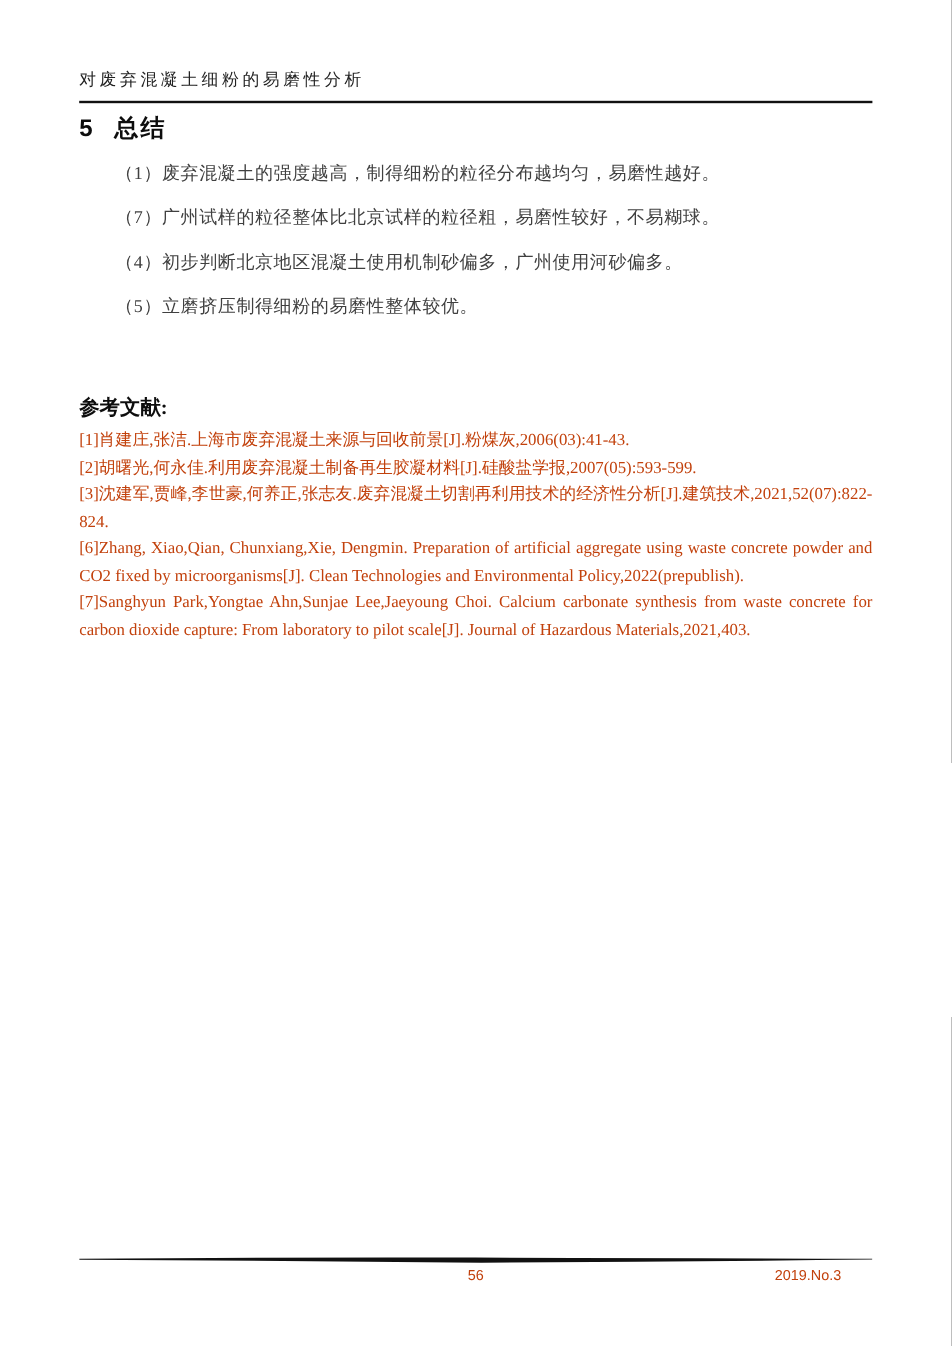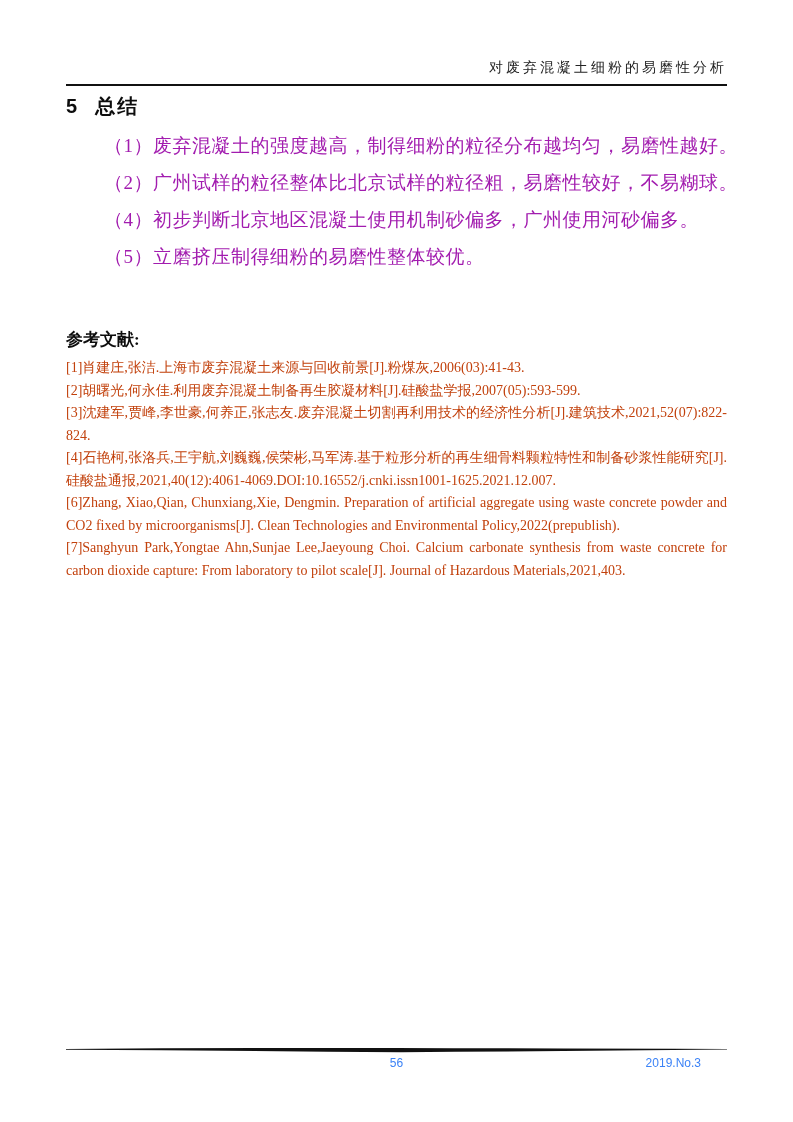--- a/index.html
+++ b/index.html
@@ -16,21 +16,21 @@
   }
   .content {
     position: absolute;
     left: 66px;
     top: 0;
     width: 661px;
   }
   
   .running-title {
     margin-top: 58px;
-    text-align: right;
+    text-align: left;
     font-size: 14px;
     letter-spacing: 3px;
     line-height: 20px;
     color: #222;
   }
   .header-rule {
     margin-top: 6px;
     height: 2px;
     background: #111;
   }
@@ -42,26 +42,26 @@
     gap: 16px;
     font-family: "Liberation Sans", "DejaVu Sans", sans-serif;
     font-weight: bold;
     font-size: 20px;
     letter-spacing: 2px;
     color: #0d0d0d;
   }
   
   .conclusions { margin-top: 16px; }
   .conclusion-item {
-    font-size: 19px;
+    font-size: 15px;
     line-height: 19px;
     margin-bottom: 18px;
     text-indent: 2em;
     letter-spacing: 0.5px;
-    color: #a21caf;
+    color: #404040;
     white-space: nowrap;
   }
   
   .references { margin-top: 64px; }
   .ref-heading {
     font-size: 17px;
     font-weight: bold;
     line-height: 19px;
     color: #0d0d0d;
   }
@@ -79,21 +79,21 @@
     width: 661px;
     top: 1046px;
   }
   .footer-rule-svg { display: block; width: 661px; height: 8px; }
   .footer-row {
     position: relative;
     margin-top: 2px;
     height: 16px;
     font-family: "Liberation Sans", "DejaVu Sans", sans-serif;
     font-size: 12px;
-    color: #3b82f6;
+    color: #c2410c;
   }
   .page-number {
     position: absolute;
     left: 0; right: 0;
     text-align: center;
   }
   .issue-label {
     position: absolute;
     right: 26px;
     top: 0;
@@ -109,32 +109,31 @@
 
     <div class="header-rule"></div>
 
     <div class="section-heading">
       <span>5</span>
       <span>总结</span>
     </div>
 
     <div class="conclusions">
       <p class="conclusion-item">（1）废弃混凝土的强度越高，制得细粉的粒径分布越均匀，易磨性越好。</p>
-      <p class="conclusion-item">（2）广州试样的粒径整体比北京试样的粒径粗，易磨性较好，不易糊球。</p>
+      <p class="conclusion-item">（7）广州试样的粒径整体比北京试样的粒径粗，易磨性较好，不易糊球。</p>
       <p class="conclusion-item">（4）初步判断北京地区混凝土使用机制砂偏多，广州使用河砂偏多。</p>
       <p class="conclusion-item">（5）立磨挤压制得细粉的易磨性整体较优。</p>
     </div>
 
     <div class="references">
       <div class="ref-heading">参考文献:</div>
       <div class="ref-list">
         <p class="reference-item">[1]肖建庄,张洁.上海市废弃混凝土来源与回收前景[J].粉煤灰,2006(03):41-43.</p>
         <p class="reference-item">[2]胡曙光,何永佳.利用废弃混凝土制备再生胶凝材料[J].硅酸盐学报,2007(05):593-599.</p>
         <p class="reference-item">[3]沈建军,贾峰,李世豪,何养正,张志友.废弃混凝土切割再利用技术的经济性分析[J].建筑技术,2021,52(07):822-824.</p>
-        <p class="reference-item">[4]石艳柯,张洛兵,王宇航,刘巍巍,侯荣彬,马军涛.基于粒形分析的再生细骨料颗粒特性和制备砂浆性能研究[J].硅酸盐通报,2021,40(12):4061-4069.DOI:10.16552/j.cnki.issn1001-1625.2021.12.007.</p>
         <p class="reference-item">[6]Zhang, Xiao,Qian, Chunxiang,Xie, Dengmin. Preparation of artificial aggregate using waste concrete powder and CO2 fixed by microorganisms[J]. Clean Technologies and Environmental Policy,2022(prepublish).</p>
         <p class="reference-item">[7]Sanghyun Park,Yongtae Ahn,Sunjae Lee,Jaeyoung Choi. Calcium carbonate synthesis from waste concrete for carbon dioxide capture: From laboratory to pilot scale[J]. Journal of Hazardous Materials,2021,403.</p>
       </div>
     </div>
   </div>
 
   <div class="footer">
     <svg class="footer-rule-svg" viewBox="0 0 661 8" preserveAspectRatio="none">
       <path fill="#111" d="M0,3 Q170,1.6 330,2 Q500,2.4 661,3 L661,3.6 Q500,5.4 335,6.3 Q170,4.6 0,3.7 Z"></path>
     </svg>

